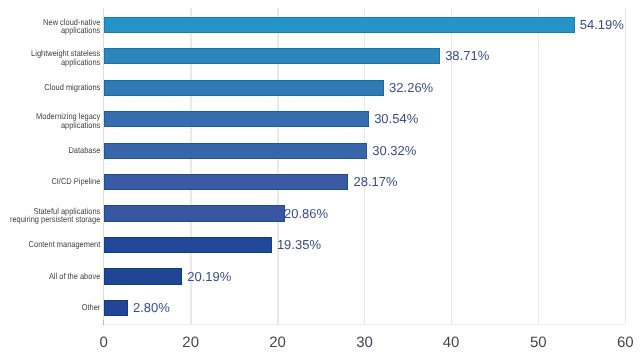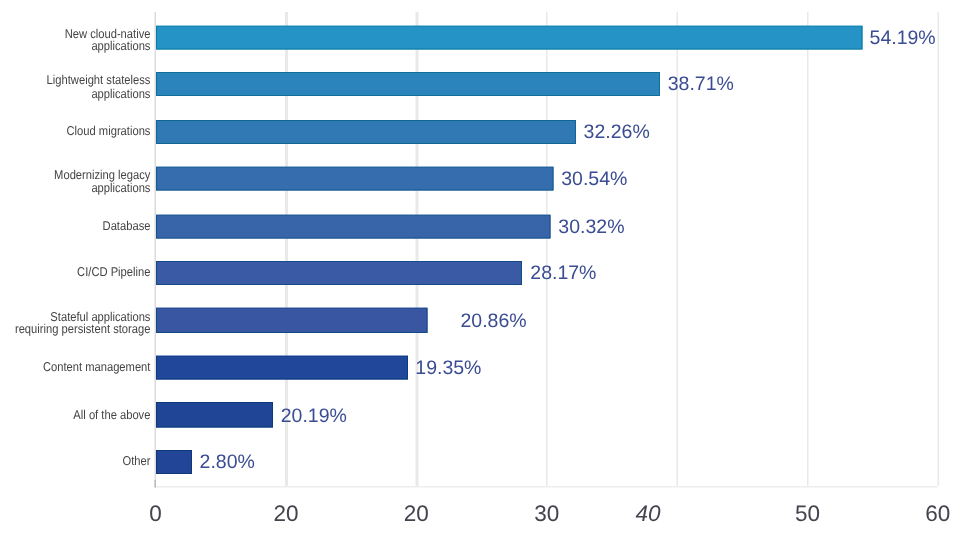--- a/index.html
+++ b/index.html
@@ -93,21 +93,21 @@
         </div>
         <div class="bar" style="left: 103.5px; width: 244.844px; top: 7.635px; background: rgb(58, 90, 165); box-shadow: rgb(20, 76, 135) 0px 0px 0px 0.7px inset;"></div>
         <div class="val-label" style="left: 353.544px; top: 11.835px;">28.17%</div>
       </div>
       <div class="row" style="top: 197.82px;">
         <div class="cat-label" title="Stateful applications requiring persistent storage" style="top: 8.885px;">
           <div>Stateful applications</div>
           <div>requiring persistent storage</div>
         </div>
         <div class="bar" style="left: 103.5px; width: 181.308px; top: 7.635px; background: rgb(56, 86, 162); box-shadow: rgb(19, 73, 132) 0px 0px 0px 0.7px inset;"></div>
-        <div class="val-label" style="left: 307px; top: 11.835px; text-align: center;">20.86%</div>
+        <div class="val-label" style="left: 284px; top: 11.835px; text-align: center;">20.86%</div>
       </div>
       <div class="row" style="top: 229.29px;">
         <div class="cat-label" title="Content management" style="top: 11.06px;">
           <div>Content management</div>
         </div>
         <div class="bar" style="left: 103.5px; width: 168.184px; top: 7.635px; background: rgb(33, 71, 155); box-shadow: rgb(11, 60, 127) 0px 0px 0px 0.7px inset;"></div>
         <div class="val-label" style="left: 276.884px; top: 11.835px;">19.35%</div>
       </div>
       <div class="row" style="top: 260.76px;">
         <div class="cat-label" title="All of the above" style="top: 11.06px;">
@@ -122,17 +122,17 @@
         </div>
         <div class="bar" style="left: 103.5px; width: 24.3367px; top: 7.635px; background: rgb(35, 69, 151); box-shadow: rgb(12, 58, 123) 0px 0px 0px 0.7px inset;"></div>
         <div class="val-label" style="left: 133.037px; top: 11.835px;">2.80%</div>
       </div>
     </div>
   <div id="ticks">
       <div class="tick" style="left: 103.75px;">0</div>
       <div class="tick" style="left: 190.667px;">20</div>
       <div class="tick" style="left: 277.583px;">20</div>
       <div class="tick" style="left: 364.5px;">30</div>
-      <div class="tick" style="left: 432px; font-style: italic;">40</div>
+      <div class="tick" style="left: 451px;">40</div>
       <div class="tick" style="left: 538.333px;">50</div>
       <div class="tick" style="left: 625.25px;">60</div>
     </div>
 </div>
 
 </body></html>

